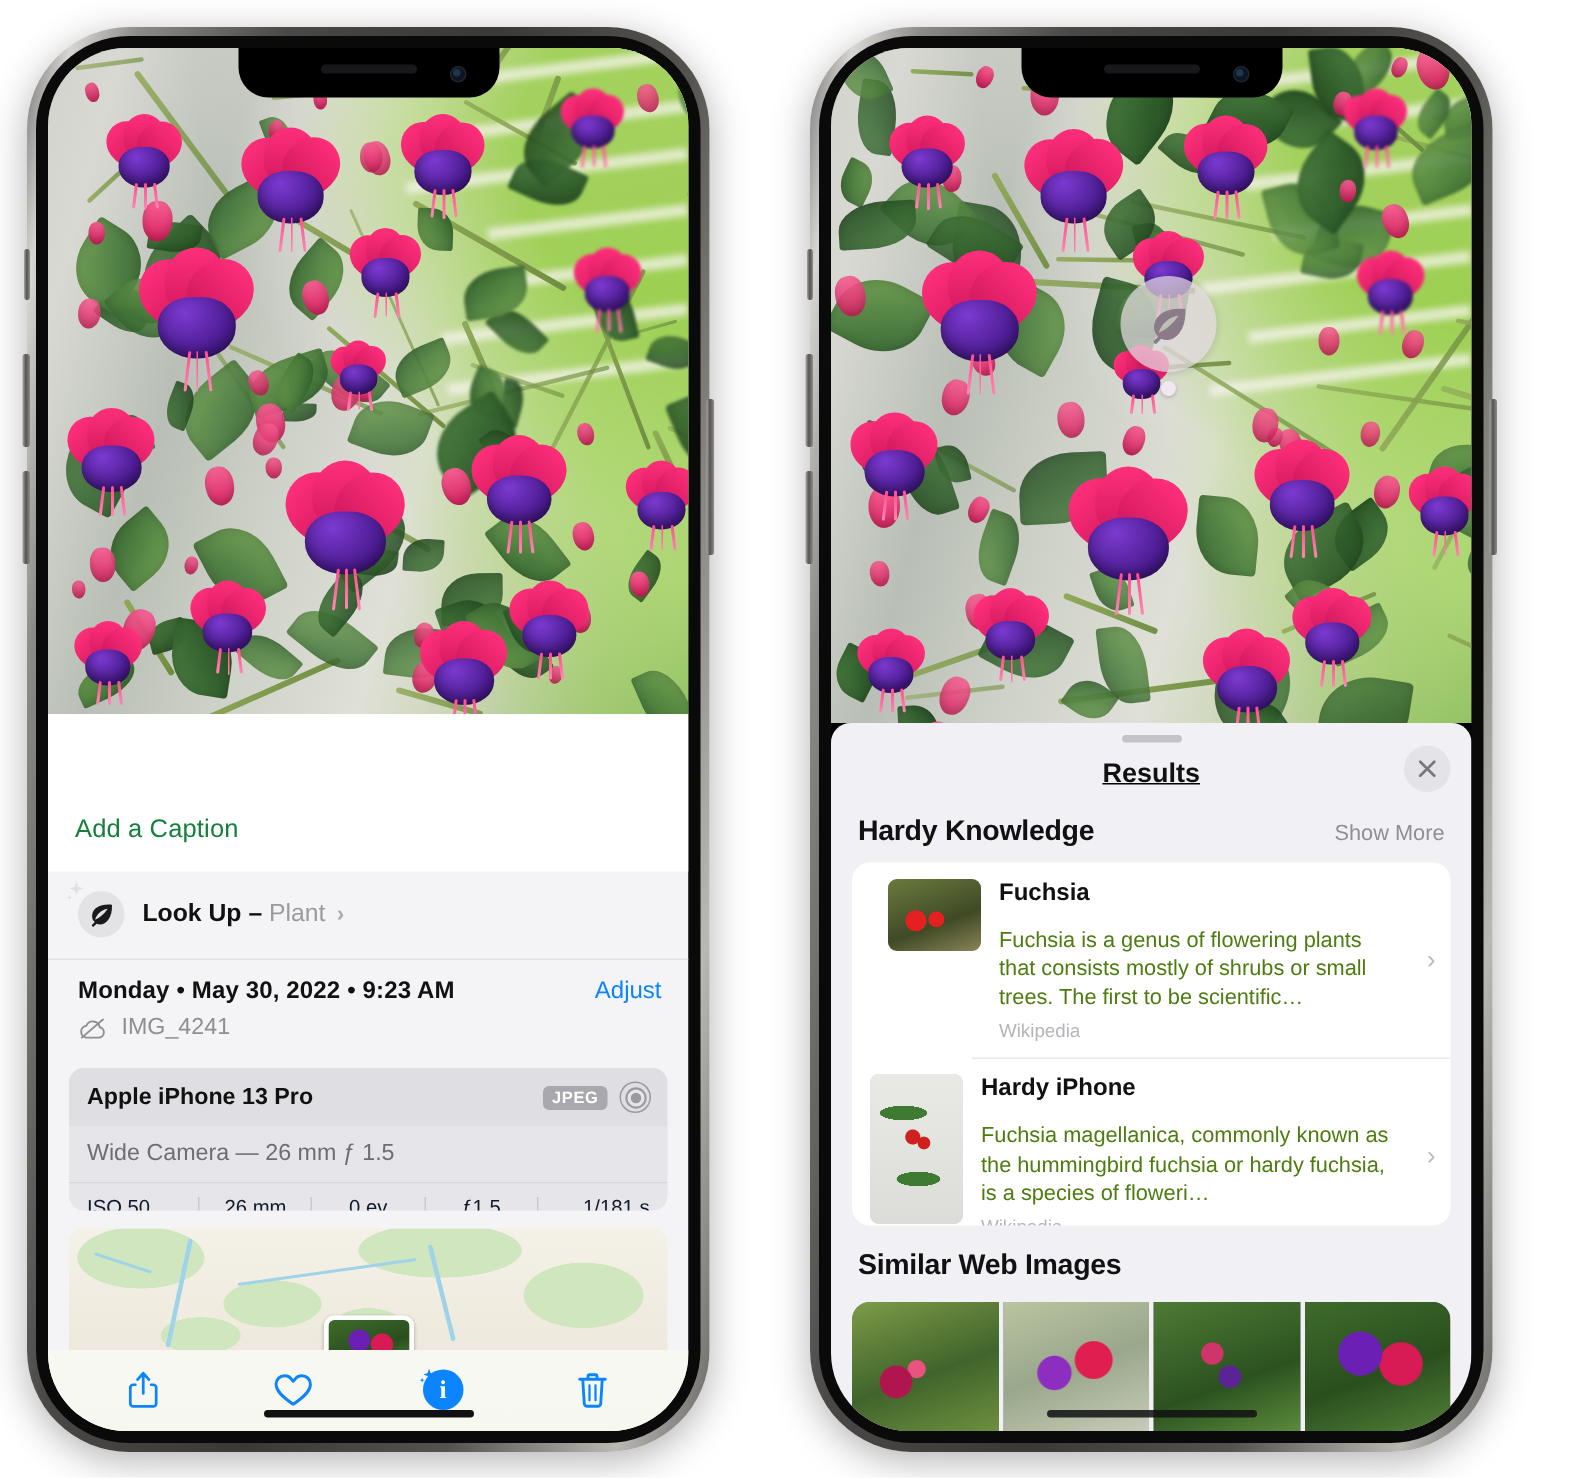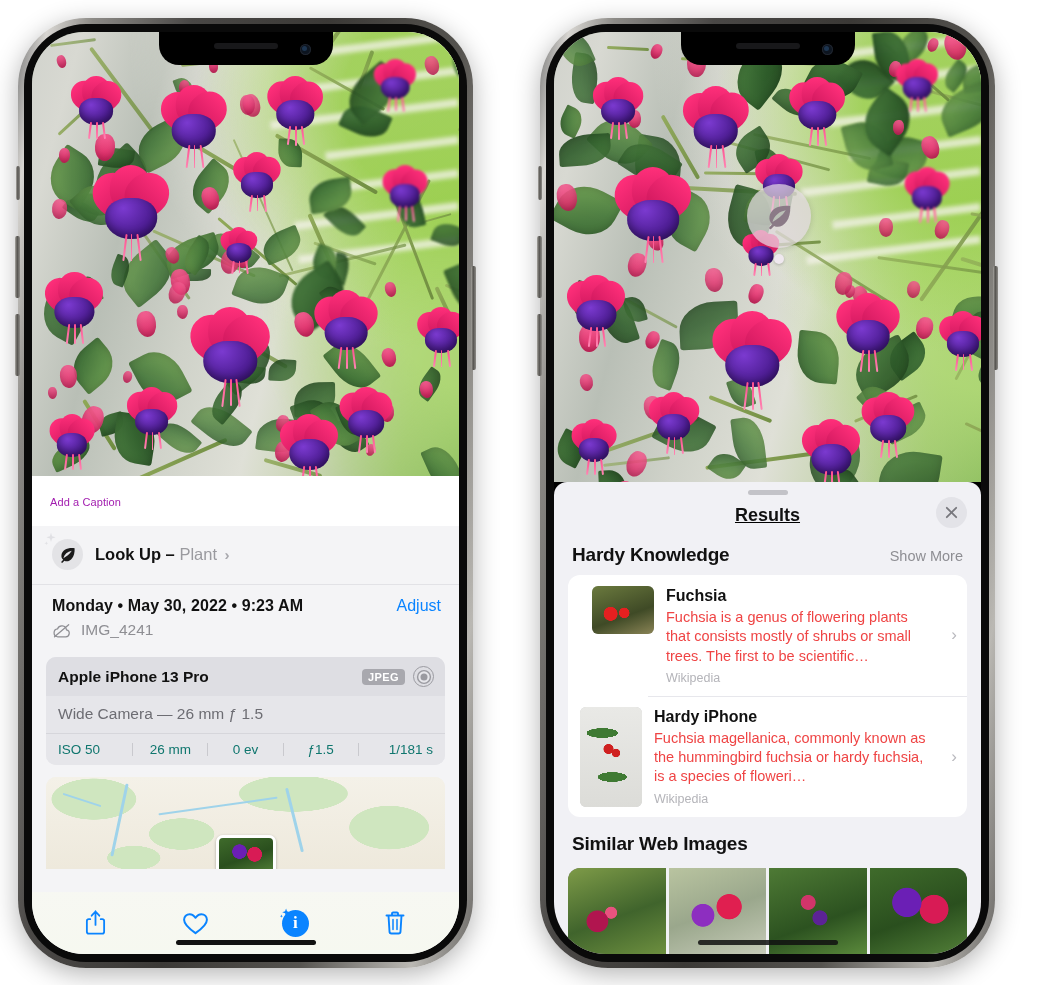--- a/index.html
+++ b/index.html
@@ -81,21 +81,21 @@
   .fl .stm.s3{transform:translateX(7px) rotate(-7deg);}
   
   .bud{position:absolute;border-radius:46% 46% 52% 52%;
        background:linear-gradient(180deg,#f85f93,#d92260);box-shadow:inset 0 -3px 6px rgba(0,0,0,.2);}
   .blurmid{filter:blur(1.1px);}
 
   
   .info-panel{position:absolute;left:0;right:0;bottom:0;background:#f4f4f6;display:flex;
               flex-direction:column;}
   .caption-row{background:#ffffff;padding:20px 18px 18px 18px;}
-  .caption-ph{color:#a21caf;font-size:11px;letter-spacing:.1px;}
+  .caption-ph{color:#15803d;font-size:17px;letter-spacing:.1px;margin-top:47px;}
 
   .lookup-row{display:flex;align-items:center;gap:12px;padding:13px 18px 14px 20px;
               border-bottom:1px solid #e2e2e6;}
   .lookup-badge{position:relative;width:31px;height:31px;border-radius:50%;background:#e3e3e6;
                 display:flex;align-items:center;justify-content:center;flex:none;}
   .spark{position:absolute;left:-9px;top:-7px;width:16px;height:16px;color:#e0e0e4;}
   .lookup-text{font-size:16.5px;font-weight:700;color:#111;}
   .lookup-text .dash{font-weight:700;}
   .lookup-text .val{font-weight:400;color:#9a9a9f;}
   .chev-sm{color:#a9a9ae;font-size:15px;margin-left:3px;}
@@ -117,21 +117,21 @@
   .aperture{width:19px;height:19px;border-radius:50%;border:1.6px solid #9a9aa0;position:relative;}
   .aperture::after{content:"";position:absolute;left:50%;top:50%;transform:translate(-50%,-50%);
                    width:7px;height:7px;border-radius:50%;background:#9a9aa0;
                    box-shadow:0 0 0 2.2px #e6e6ea,0 0 0 3.6px #9a9aa0;}
   .cc-body{padding:9px 12px 10px 12px;background:#e6e6ea;border-bottom:1px solid #d6d6db;}
   .cc-l1{color:#6d6d73;font-size:15.5px;}
   .cc-l2{display:flex;align-items:center;justify-content:space-between;margin-top:4px;}
   .cc-l2 span.t{color:#6d6d73;font-size:15.5px;}
   .vibrant{border:1px solid #b4b4ba;color:#6d6d73;font-size:11.5px;letter-spacing:.4px;
            padding:2.5px 9px;border-radius:10px;}
-  .cc-exif{display:flex;align-items:center;padding:8px 12px;background:#e6e6ea;color:#0f766e;
+  .cc-exif{display:flex;align-items:center;padding:8px 12px;background:#e6e6ea;color:#0f172a;
            font-size:13.5px;}
   .cc-exif .cell{flex:1;text-align:center;}
   .cc-exif .cell:first-child{text-align:left;}
   .cc-exif .cell:last-child{text-align:right;}
   .cc-exif .sep{width:1px;height:13px;background:#c9c9ce;}
 
   .mapcard{margin:12px 14px 0 14px;height:92px;border-radius:10px 10px 0 0;overflow:hidden;
            position:relative;background:#f2efe6;}
   .mapcard .land{position:absolute;inset:0;
      background:
@@ -170,21 +170,21 @@
   .sec-title{font-size:19px;font-weight:700;color:#111;letter-spacing:-.2px;}
   .sec-action{font-size:14.5px;color:#8e8e93;cursor:pointer;}
   .klist{margin:0 14px;background:#fff;border-radius:12px;overflow:hidden;}
   .krow{display:flex;align-items:flex-start;gap:12px;padding:11px 10px 11px 12px;position:relative;}
   .krow + .krow .kdiv{position:absolute;left:80px;right:0;top:0;height:1px;background:#e7e7ec;}
   .kthumb{flex:none;border-radius:6px;overflow:hidden;position:relative;background:#cfcfcf;}
   .kthumb.wide{width:62px;height:48px;}
   .kthumb.tall{width:62px;height:100px;}
   .kbody{flex:1;min-width:0;}
   .ktitle{font-size:16px;font-weight:700;color:#111;line-height:1.25;}
-  .kdesc{font-size:14.5px;color:#ef4444;line-height:1.33;margin-top:2px;}
+  .kdesc{font-size:14.5px;color:#4d7c0f;line-height:1.33;margin-top:12px;}
   .ksrc{font-size:12.5px;color:#b4b4b9;margin-top:5px;}
   .kchev{flex:none;align-self:center;color:#b9b9be;font-size:17px;padding-left:4px;}
   .simwrap{padding:4px 0 0 0;}
   .simrow{display:flex;gap:3px;margin:0 14px;border-radius:12px 12px 0 0;overflow:hidden;}
   .simcell{flex:1;height:86px;position:relative;overflow:hidden;background:#777;}
 
   
   .tile{position:absolute;inset:0;}
   .tA{background:
      radial-gradient(circle at 30% 62%, #b1154f 0 12%, rgba(177,21,79,0) 13%),

